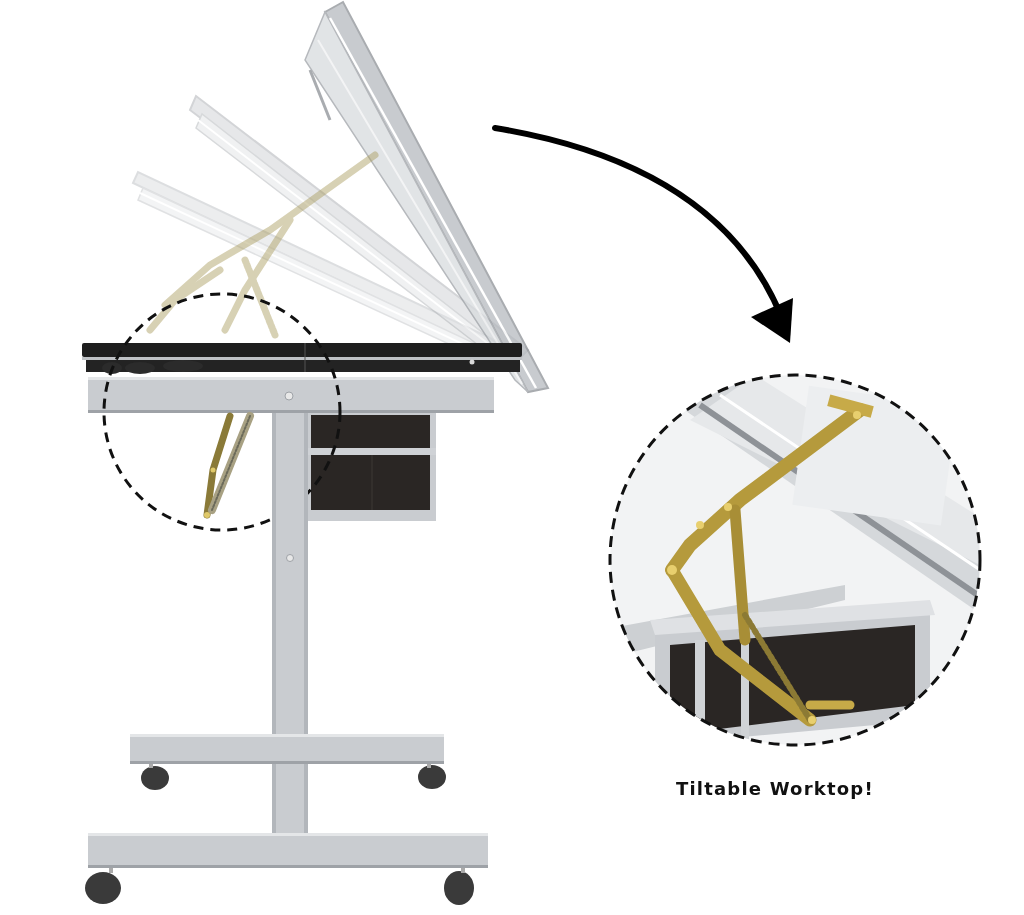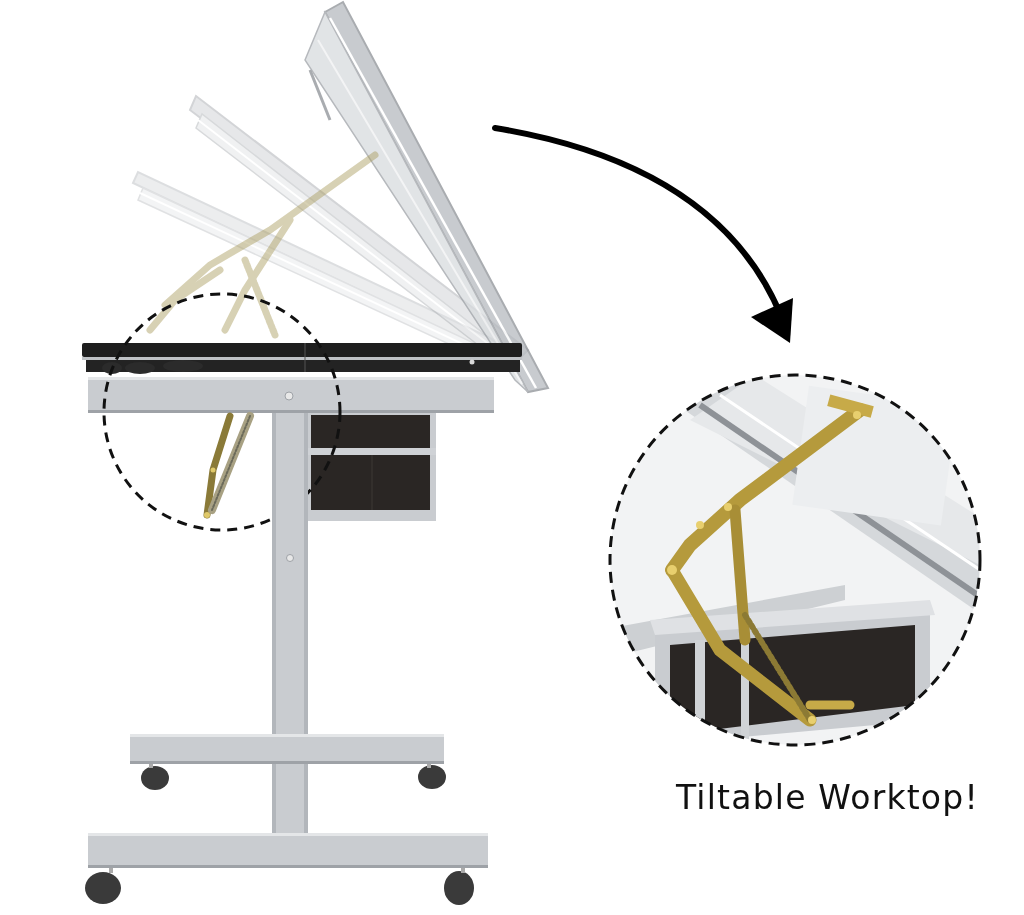--- a/index.html
+++ b/index.html
@@ -1,22 +1,22 @@
 <!DOCTYPE html>
 <html><head>
   <meta charset="utf-8">
   <style>
     html, body { margin: 0; padding: 0; background: #ffffff; }
     body { width: 1024px; height: 915px; overflow: hidden; position: relative;
            font-family: "DejaVu Sans", "Liberation Sans", sans-serif; }
     .stage { position: absolute; left: 0; top: 0; width: 1024px; height: 915px; }
     .caption {
       position: absolute; left: 676px; top: 778px; width: 280px;
-      font-family: "DejaVu Sans", sans-serif; font-weight: normal;
-      font-size: 33px; letter-spacing: 1.2px; color: #111111; white-space: nowrap;
+      font-family: "DejaVu Sans", sans-serif; font-weight: bold;
+      font-size: 18px; letter-spacing: 1.2px; color: #111111; white-space: nowrap;
     }
   </style>
 </head>
 <body>
 
 <div class="stage">
 <svg width="1024" height="915" viewBox="0 0 1024 915" xmlns="http://www.w3.org/2000/svg">
 
   <g>
 

